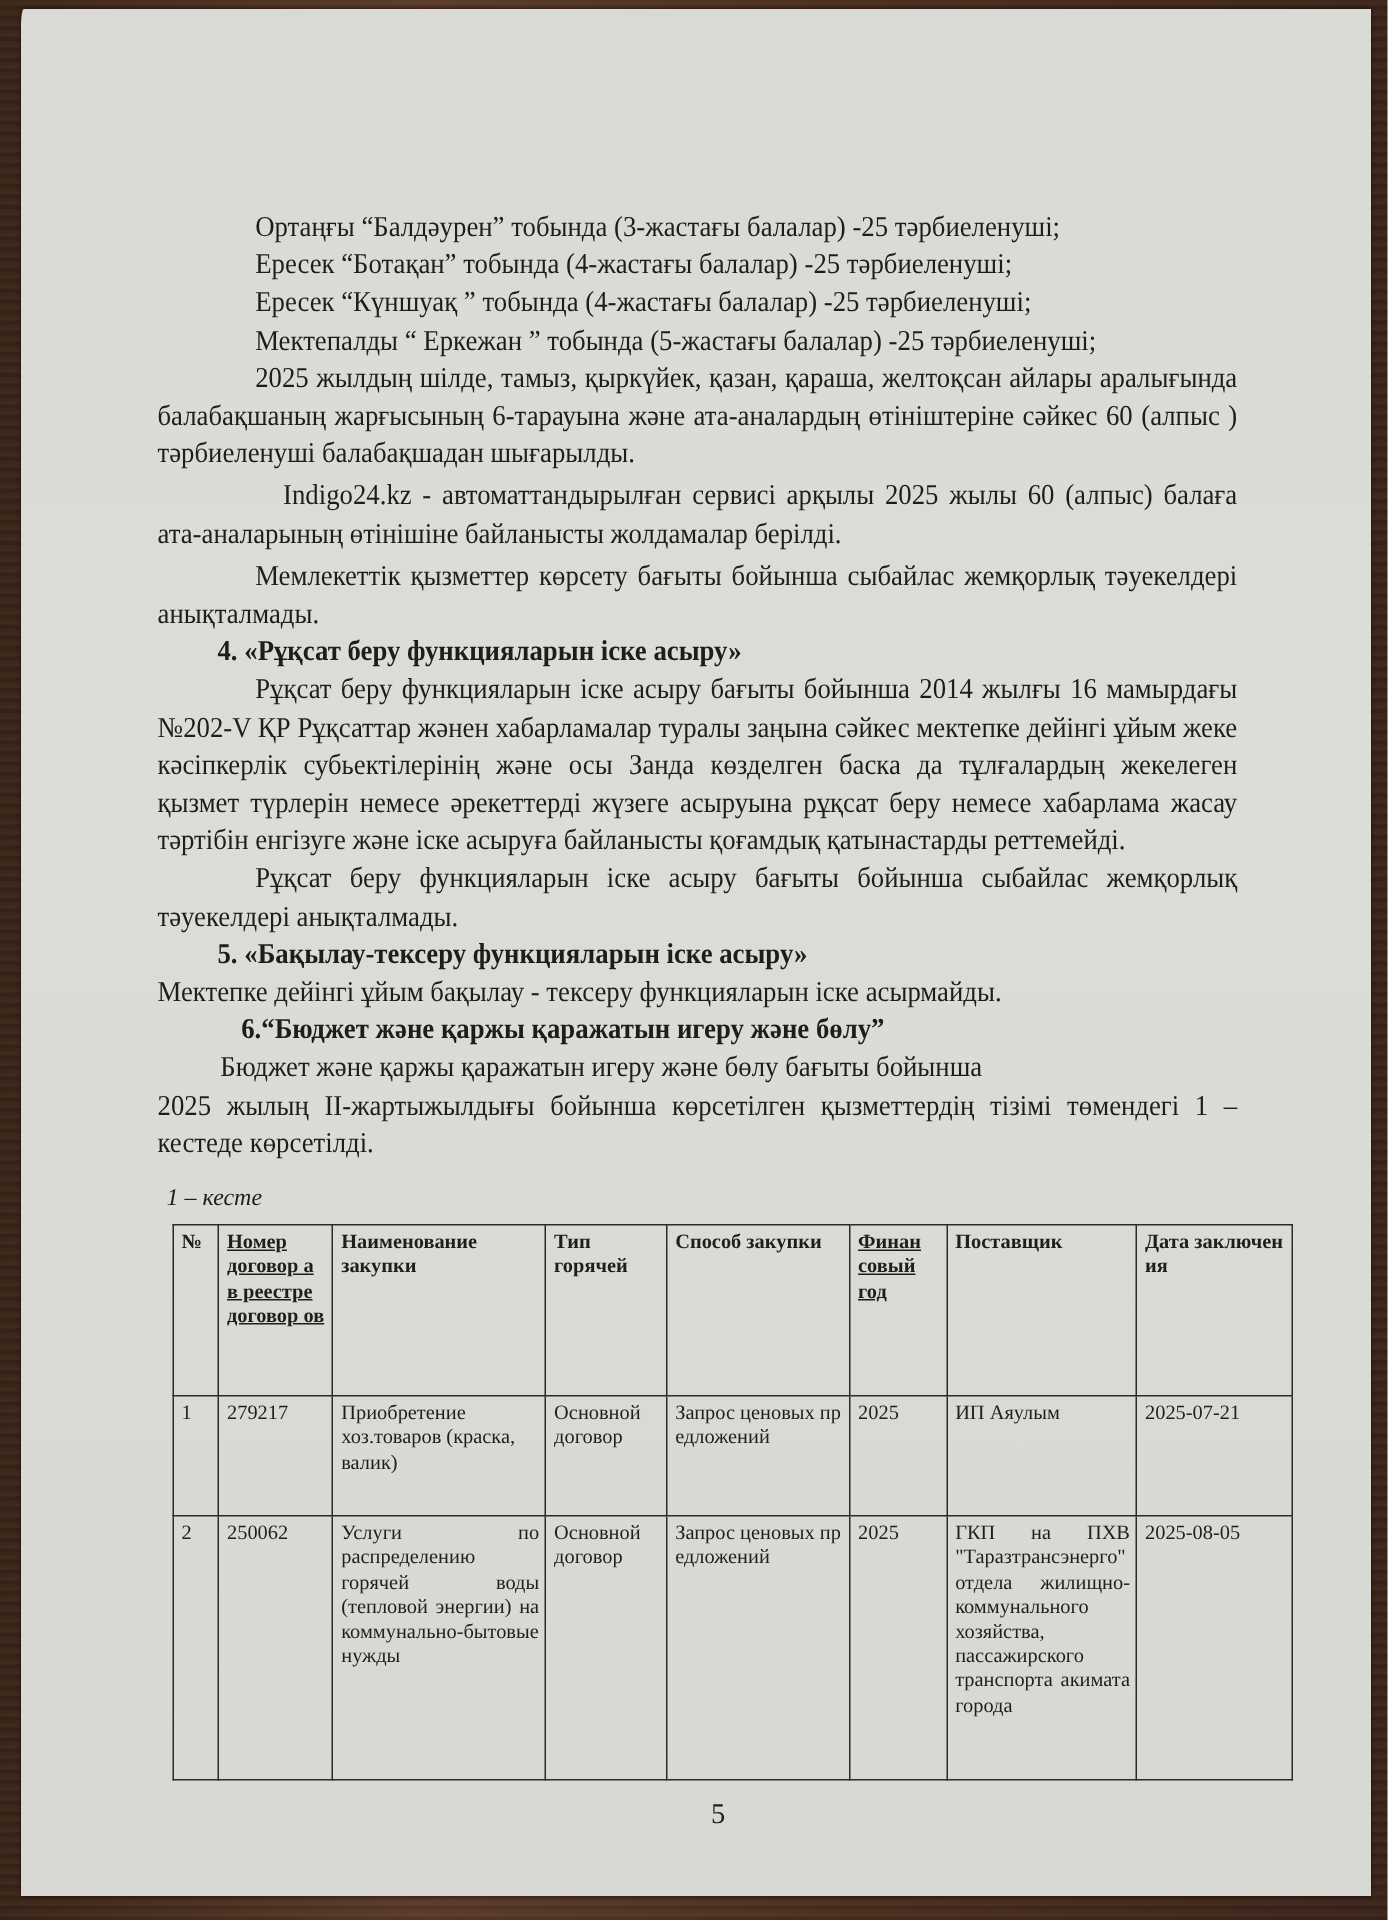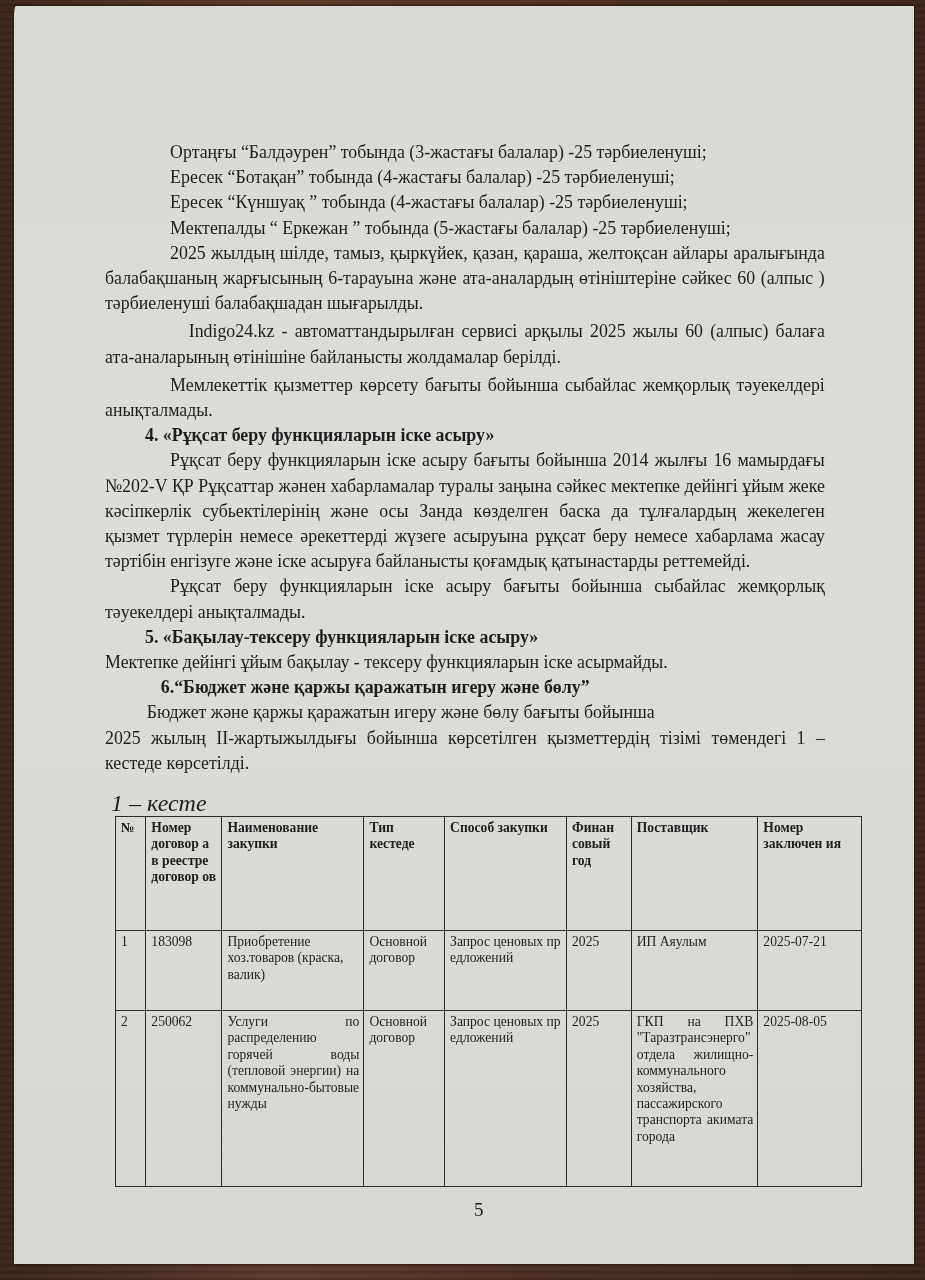--- a/index.html
+++ b/index.html
@@ -38,46 +38,46 @@
     .heading { font-weight: bold; }
     .h-indent { padding-left: 43px; }
     .h-indent-l { padding-left: 60px; }
     .no-just { text-align: left; }
     .indent-line { padding-left: 70px; }
     .last-left { text-align-last: left; }
     .caption {
       position: absolute;
       left: 111px; top: 790px;
       font-style: italic;
-      font-size: 24px;
+      font-size: 16px;
       text-align: center;
     }
     table.procure {
       position: absolute;
       left: 115px; top: 816px;
       width: 747px;
       border-collapse: collapse;
       font-size: 13.6px;
       line-height: 16.4px;
       color: #1e1e1e;
     }
     table.procure th, table.procure td {
       border: 1.4px solid #2b2b2b;
       vertical-align: top;
       padding: 3px 4px 2px 5px;
       text-align: left;
     }
     table.procure th { font-weight: bold; }
     table.procure td.just { text-align: justify; text-align-last: left; }
     .col-no { width: 31px; }
-    .col-num { width: 78px; }
+    .col-num { width: 78px; text-decoration: underline; }
     .col-name { width: 146px; }
     .col-type { width: 82px; }
     .col-method { width: 128px; }
-    .col-year { width: 66px; }
+    .col-year { width: 66px; text-decoration: underline; }
     .col-supplier { width: 131px; font-family: Liberation Serif, serif; }
     .col-date { width: 107px; }
     .hdr-row { height: 114px; }
     .row1 { height: 80px; }
     .row2 { height: 176px; }
     .page-number {
       position: absolute;
       left: 474px; top: 1199px;
       font-size: 19px;
     }
@@ -109,31 +109,31 @@
 </div>
 
 <div class="caption">1 – кесте</div>
 
 <table class="procure">
   <thead>
     <tr class="hdr-row">
       <th class="col-no">№</th>
       <th class="col-num">Номер договор а в реестре договор ов</th>
       <th class="col-name">Наименование закупки</th>
-      <th class="col-type">Тип кестеде</th>
+      <th class="col-type">Тип горячей</th>
       <th class="col-method">Способ закупки</th>
       <th class="col-year">Финан совый год</th>
       <th class="col-supplier">Поставщик</th>
-      <th class="col-date">Номер заключен ия</th>
+      <th class="col-date">Дата заключен ия</th>
     </tr>
   </thead>
   <tbody>
     <tr class="row1">
       <td>1</td>
-      <td>183098</td>
+      <td>279217</td>
       <td>Приобретение хоз.товаров (краска, валик)</td>
       <td>Основной договор</td>
       <td style="word-break:break-all;">Запрос ценовых предложений</td>
       <td>2025</td>
       <td>ИП Аяулым</td>
       <td>2025-07-21</td>
     </tr>
     <tr class="row2">
       <td>2</td>
       <td>250062</td>

